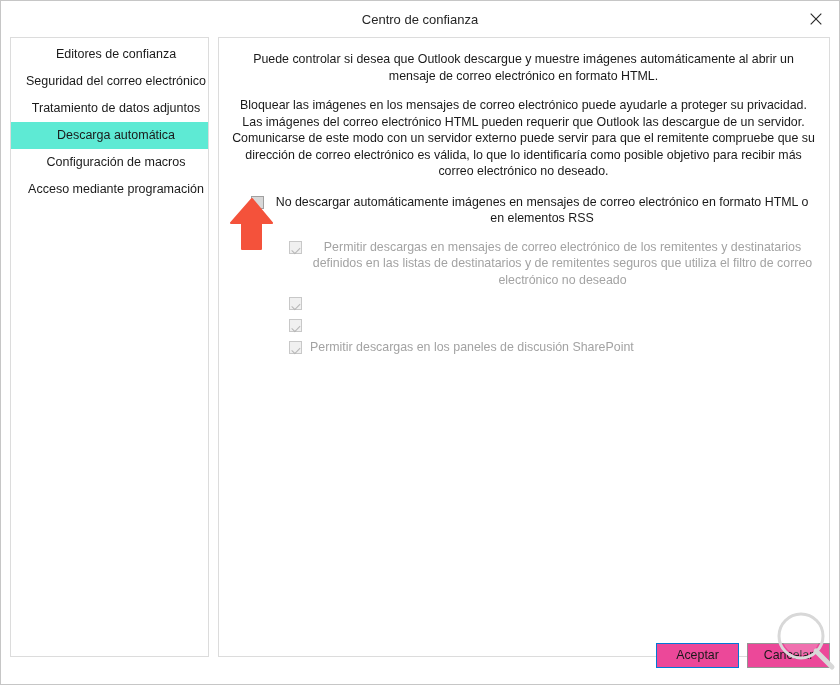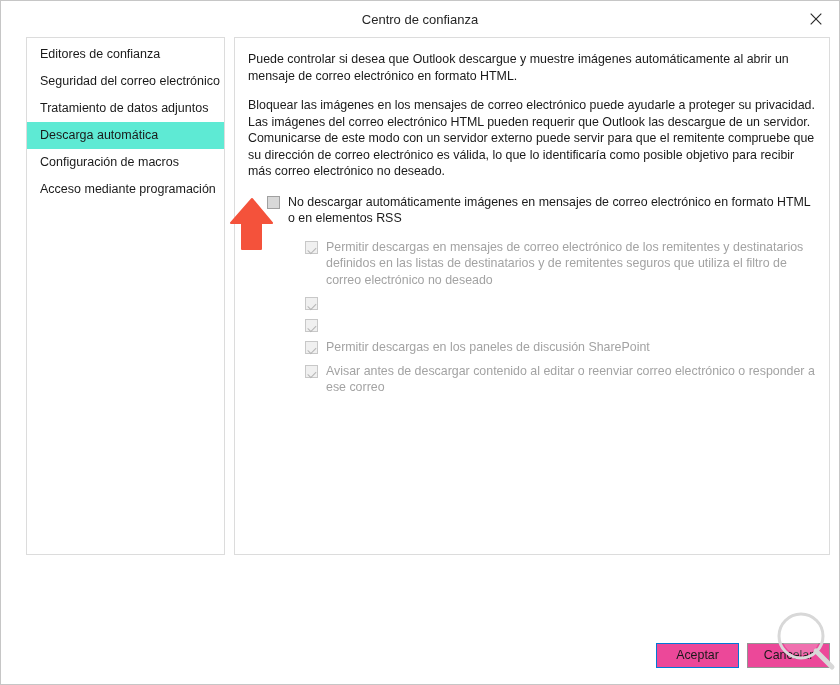--- a/index.html
+++ b/index.html
@@ -48,24 +48,25 @@
   .body {
     position: absolute;
     top: 36px;
     left: 9px;
     right: 9px;
     bottom: 9px;
   }
   .panes {
     position: absolute;
     top: 0;
-    left: 16px;
+    left: 0;
     right: 0;
-    height: 518px;
-    display: flex;
+    height: 620px;
+    display: flex;
+    text-align: center;
   }
   .sidebar {
     width: 199px;
     border: 1px solid #dcdcdc;
     background: #ffffff;
     padding-top: 3px;
   }
   .side-item {
     height: 27px;
     line-height: 27px;
@@ -221,24 +222,20 @@
 
         <div class="check-row sub">
           <span class="cb checked disabled"></span>
         </div>
 
         <div class="check-row sub">
           <span class="cb checked disabled"></span>
           <span class="cb-label disabled">Permitir descargas en los paneles de discusión SharePoint</span>
         </div>
 
-        <div class="check-row sub">
-          <span class="cb checked disabled"></span>
-          <span class="cb-label disabled">Avisar antes de descargar contenido al editar o reenviar correo electrónico o responder a ese correo</span>
-        </div>
 
       </div>
     </div>
 
     <div class="footer">
       <button class="btn primary">Aceptar</button>
       <button class="btn">Cancelar</button>
     </div>
 
   </div>

